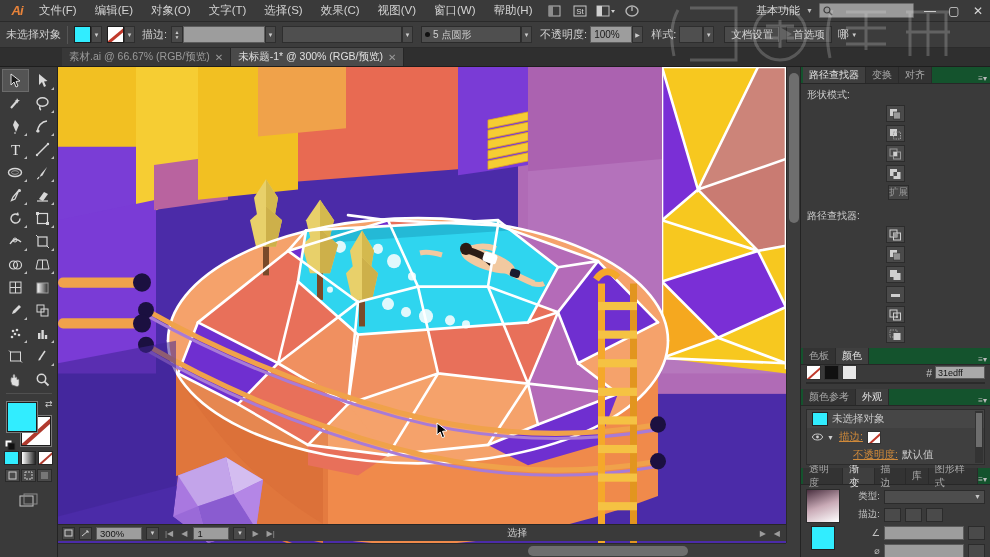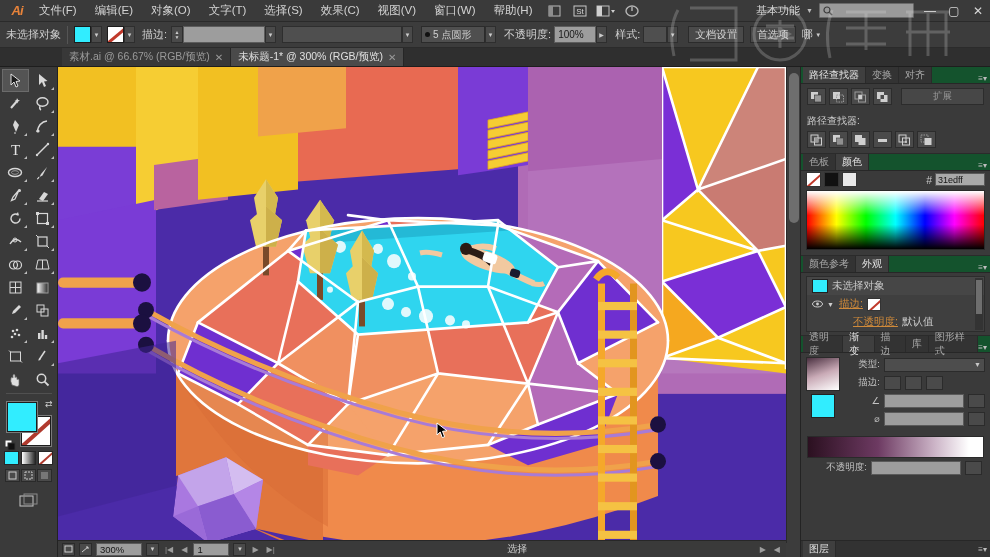--- a/index.html
+++ b/index.html
@@ -104,42 +104,42 @@
   .vthumb { position:absolute; left:2px; top:6px; width:10px; height:150px; background:#6e6e6e;
      border-radius:5px; }
   .hscroll { position:absolute; left:0; right:14px; bottom:0; height:14px; background:#3c3c3c;
      border-top:1px solid #2a2a2a; }
   .hthumb { position:absolute; top:2px; left:470px; width:160px; height:10px; background:#6e6e6e;
      border-radius:5px; }
   .corner-box { position:absolute; right:0; bottom:0; width:14px; height:14px; background:#3c3c3c; }
   .cursor-arrow { position:absolute; left:378px; top:355px; pointer-events:none; }
 
   
-  .statusbar { position:absolute; left:0; right:14px; bottom:0; height:17px; background:#3a3a3a;
+  .statusbar { position:absolute; left:0; right:14px; bottom:16px; height:17px; background:#3a3a3a;
      display:flex; align-items:center; gap:4px; padding:0 4px; font-size:10px; color:#cfcfcf;
      border-top:1px solid #272727; }
   .sb-field { height:13px; background:#9d9d9d; border:1px solid #5a5a5a; font-size:9.5px;
      color:#161616; display:flex; align-items:center; padding:0 3px; }
   .sb-btn { width:13px; height:13px; background:#4a4a4a; border:1px solid #2b2b2b;
      display:flex; align-items:center; justify-content:center; font-size:6px; color:#ccc; }
   .sb-nav { font-size:8px; color:#9d9d9d; padding:0 2px; }
   .sb-grow { flex:1; }
 
   
   .rightpanel { width:190px; background:#3a3a3a; border-left:1px solid #232323;
      display:flex; flex-direction:column; flex:0 0 190px; font-size:10.5px; }
   .panel-tabs { display:flex; align-items:flex-end; height:17px; background:#14532d;
      border-bottom:1px solid #272727; padding-left:2px; }
   .ptab { height:16px; padding:0 6px; display:flex; align-items:center; font-size:10px;
      color:#a8a8a8; background:#333; border-right:1px solid #2a2a2a; }
   .ptab.active { background:#3f3f3f; color:#e4e4e4; }
   .ptab-menu { margin-left:auto; margin-right:3px; font-size:8px; color:#bdbdbd; }
   .psec { padding:4px 6px 5px; }
   .psec-title { font-size:10px; color:#cdcdcd; margin-bottom:3px; }
-  .icon-row { display:flex; gap:3px; align-items:center; }
+  .icon-row { display:flex; gap:3px; align-items:center;flex-direction:column; }
   .pf-icon { width:19px; height:17px; background:#4a4a4a; border:1px solid #2c2c2c;
      display:flex; align-items:center; justify-content:center; }
   .expand-btn { margin-left:6px; flex:1; height:17px; background:#474747; border:1px solid #2c2c2c;
      font-size:9.5px; color:#9a9a9a; display:flex; align-items:center; justify-content:center; }
   .panel-div { height:1px; background:#2b2b2b; }
   .colorstrip { height:17px; display:flex; align-items:center; padding:0 5px; gap:3px; }
   .cs-none { width:15px; height:15px; background:#fff; border:1px solid #333; position:relative;
      overflow:hidden; }
   .cs-none:after { content:""; position:absolute; left:-3px; top:6px; width:22px; height:2px;
      background:#c0392b; transform:rotate(-42deg); }
@@ -271,21 +271,21 @@
     <div class="stepper">
         <span>▲</span>
         <span>▼</span>
       </div>
     <div class="field" style="width:82px"></div>
     <div class="mini-caret">▼</div>
     <div style="width:6px"></div>
     <div class="field dark" style="width:120px"></div>
     <div class="mini-caret">▼</div>
     <div style="width:8px"></div>
-    <div class="drop" style="width:64px">
+    <div class="drop" style="width:100px">
       <span class="brush-dot"></span>
       <span>5 点圆形</span>
     </div>
     <div class="mini-caret">▼</div>
     <div style="width:8px"></div>
     <div class="cb-label">不透明度:</div>
     <div style="width:3px"></div>
     <div class="field" style="width:42px">100%</div>
     <div class="mini-caret">▶</div>
     <div style="width:8px"></div>
@@ -793,20 +793,21 @@
 
     <div class="rightpanel">
 
       <div class="panel-tabs">
         <div class="ptab active">路径查找器</div>
         <div class="ptab">变换</div>
         <div class="ptab">对齐</div>
         <div class="ptab-menu">≡▾</div>
       </div>
       <div class="psec">
+        <div class="psec-title">形状模式:</div>
         <div class="icon-row">
           <div class="pf-icon">
             <svg width="13" height="12" viewBox="0 0 13 12">
                 <rect x="1" y="1" width="7" height="7" fill="#cfcfcf"></rect>
                 <rect x="4.5" y="4" width="7" height="7" fill="#9a9a9a" stroke="#2b2b2b" stroke-width=".6"></rect>
               </svg>
           </div>
           <div class="pf-icon">
             <svg width="13" height="12" viewBox="0 0 13 12">
                 <rect x="1" y="1" width="7" height="7" fill="#cfcfcf"></rect>

